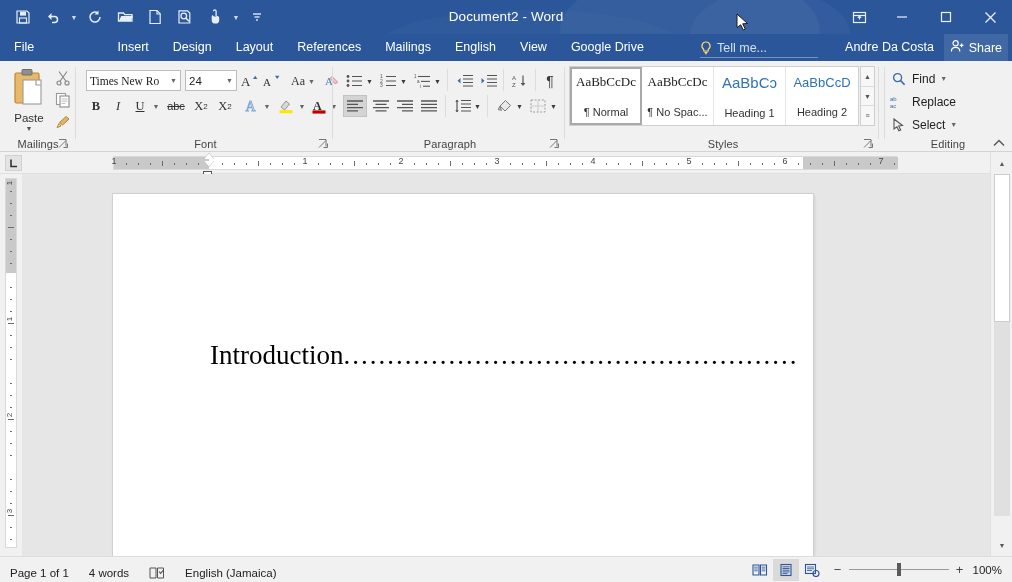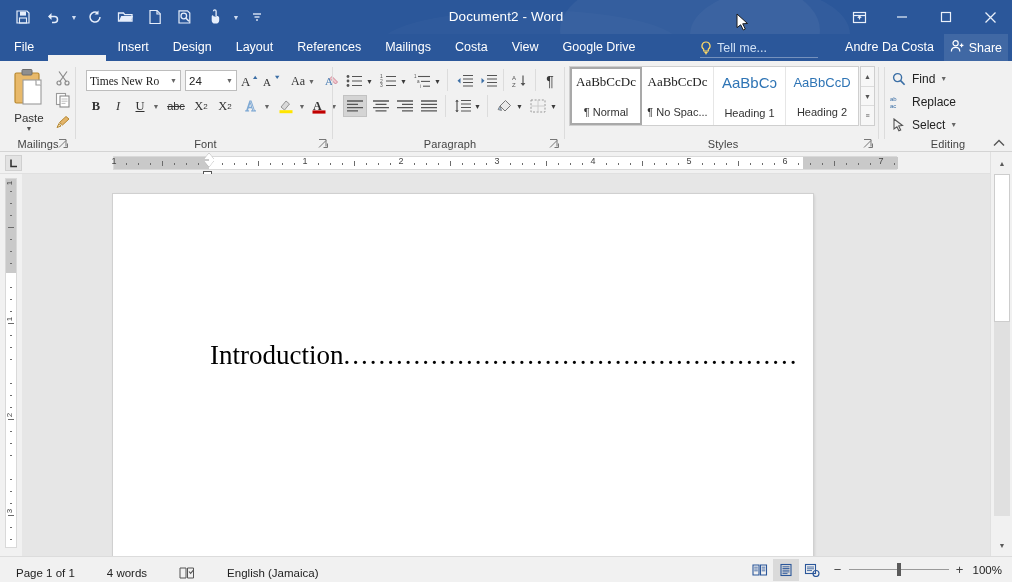--- a/index.html
+++ b/index.html
@@ -46,21 +46,21 @@
     width:44px; height:34px; display:flex; align-items:center; justify-content:center;
     color:#eaf0fa;
   }
   .ribbon-display { width:42px; }
 
   
   .tabstrip {
     position:absolute; left:0; top:34px; width:1012px; height:27px;
     background:#2b579a;
   }
-  .tabs { position:absolute; left:0; top:0; display:flex; height:27px; align-items:center; }
+  .tabs { position:absolute; left:0; top:0; display:flex; height:27px; align-items:flex-start; }
   .tab {
     height:27px; line-height:27px; padding:0 12px; color:#fff; font-size:12.5px;
     white-space:nowrap;
   }
   .tab.file { background:#2b579a; padding:0 14px; }
   .tab.active {
     background:#f1f1f1; color:#2b579a;margin-top:42px;
   }
   .tellme {
     position:absolute; left:700px; top:0; height:27px; display:flex; align-items:center;
@@ -264,21 +264,21 @@
   .sc-track-up {
     position:absolute; left:3px; top:170px; width:16px; bottom:40px; background:#e0e0e0;
   }
 
   
   .statusbar {
     position:absolute; left:0; bottom:0; width:1012px; height:26px;
     background:#f1f1f1; border-top:1px solid #dcdcdc;
     display:flex; align-items:center; font-size:11.5px; color:#222;
   }
-  .sb-item { padding:0 16px; white-space:nowrap; display:flex; align-items:center; gap:4px;margin-top:6px; }
+  .sb-item { padding:0 10px; white-space:nowrap; display:flex; align-items:center; gap:4px;margin-top:6px; }
   .sb-right { margin-left:auto; display:flex; align-items:center; }
   .view-btn {
     width:26px; height:22px; display:flex; align-items:center; justify-content:center;
     color:#2b579a;
   }
   .view-btn.active { background:#dadada; }
   .zoom-wrap { display:flex; align-items:center; gap:6px; padding:0 8px; }
   .zoom-track { position:relative; width:100px; height:12px; display:flex; align-items:center; }
   .zoom-line { position:absolute; left:0; right:0; height:1px; background:#9a9a9a; }
   .zoom-handle {
@@ -384,21 +384,21 @@
 
   <div class="tabstrip">
     <div class="tabs">
       <div class="tab file">File</div>
       <div class="tab active">Home</div>
       <div class="tab">Insert</div>
       <div class="tab">Design</div>
       <div class="tab">Layout</div>
       <div class="tab">References</div>
       <div class="tab">Mailings</div>
-      <div class="tab">Costa</div>
+      <div class="tab">English</div>
       <div class="tab">View</div>
       <div class="tab">Google Drive</div>
     </div>
 
     <div class="tellme">
       <span class="bulb">
         <svg width="12" height="14" viewBox="0 0 12 14">
             <path d="M6 1a4 4 0 0 0-2.3 7.3V10h4.6V8.3A4 4 0 0 0 6 1z" fill="none" stroke="#ffd966" stroke-width="1.2"></path>
             <path d="M4.4 11.4h3.2M5 12.8h2" stroke="#ffd966" stroke-width="1.1"></path>
           </svg>

